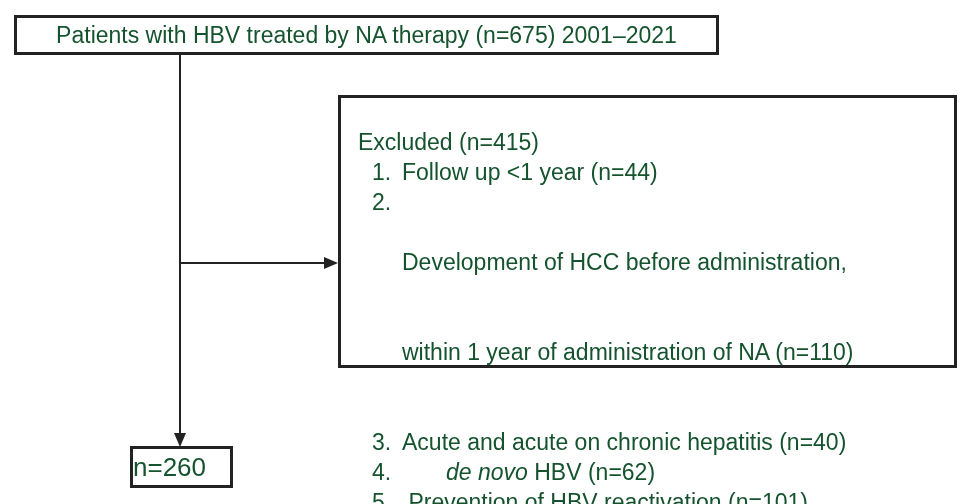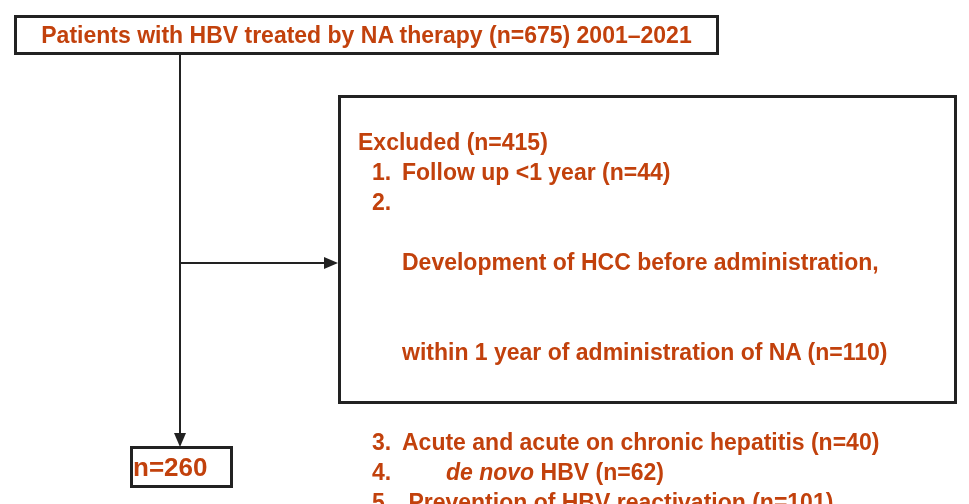--- a/index.html
+++ b/index.html
@@ -6,40 +6,39 @@
     margin: 0;
     padding: 0;
     background: #ffffff;
     font-family: "Liberation Sans", "DejaVu Sans", sans-serif;
   }
   .canvas {
     position: relative;
     width: 969px;
     height: 504px;
     background: #ffffff;
-    color: #c2410c;
+    color: #14532d;
     overflow: hidden;
-    font-weight: bold;
   }
   .box {
     position: absolute;
     border: 3px solid #222222;
     box-sizing: border-box;
     background: #ffffff;
   }
   .top-box {
     left: 14px; top: 15px;
     width: 705px; height: 40px;
     display: flex; align-items: center; justify-content: center;
     font-size: 23px;
     white-space: nowrap;
   }
   .excluded-box {
     left: 338px; top: 95px;
-    width: 619px; height: 309px;
+    width: 619px; height: 273px;
     padding: 29px 14px 0 17px;
     font-size: 23px;
     line-height: 30px;
   }
   .result-box {
     left: 130px; top: 446px;
     width: 103px; height: 42px;
     display: flex; align-items: center; 
     font-size: 26px;
   }

